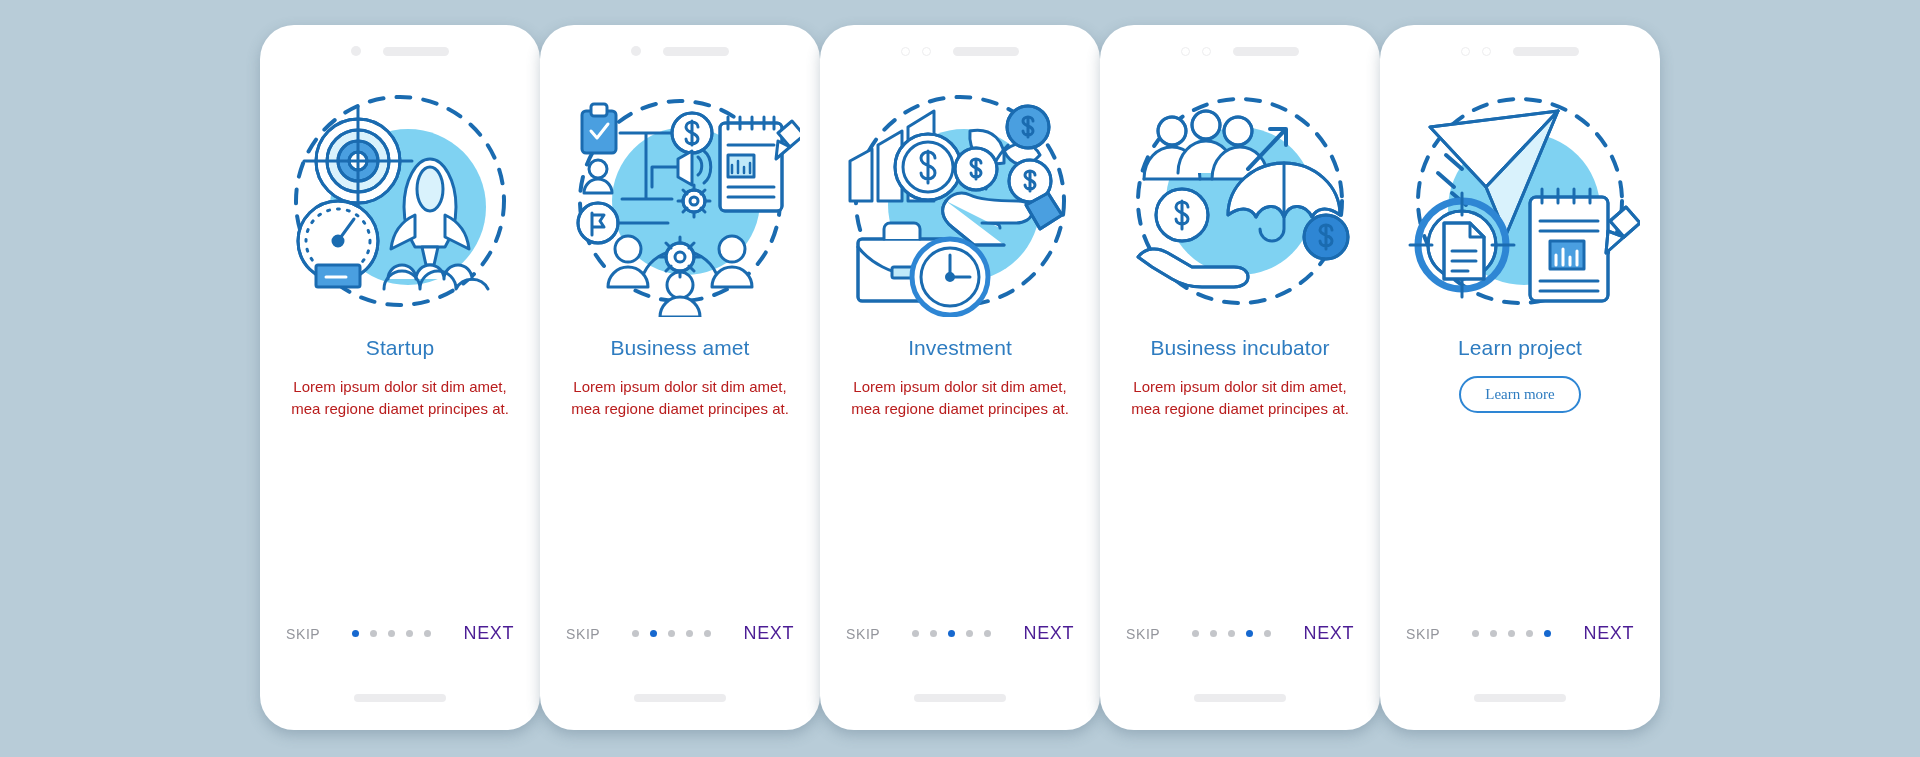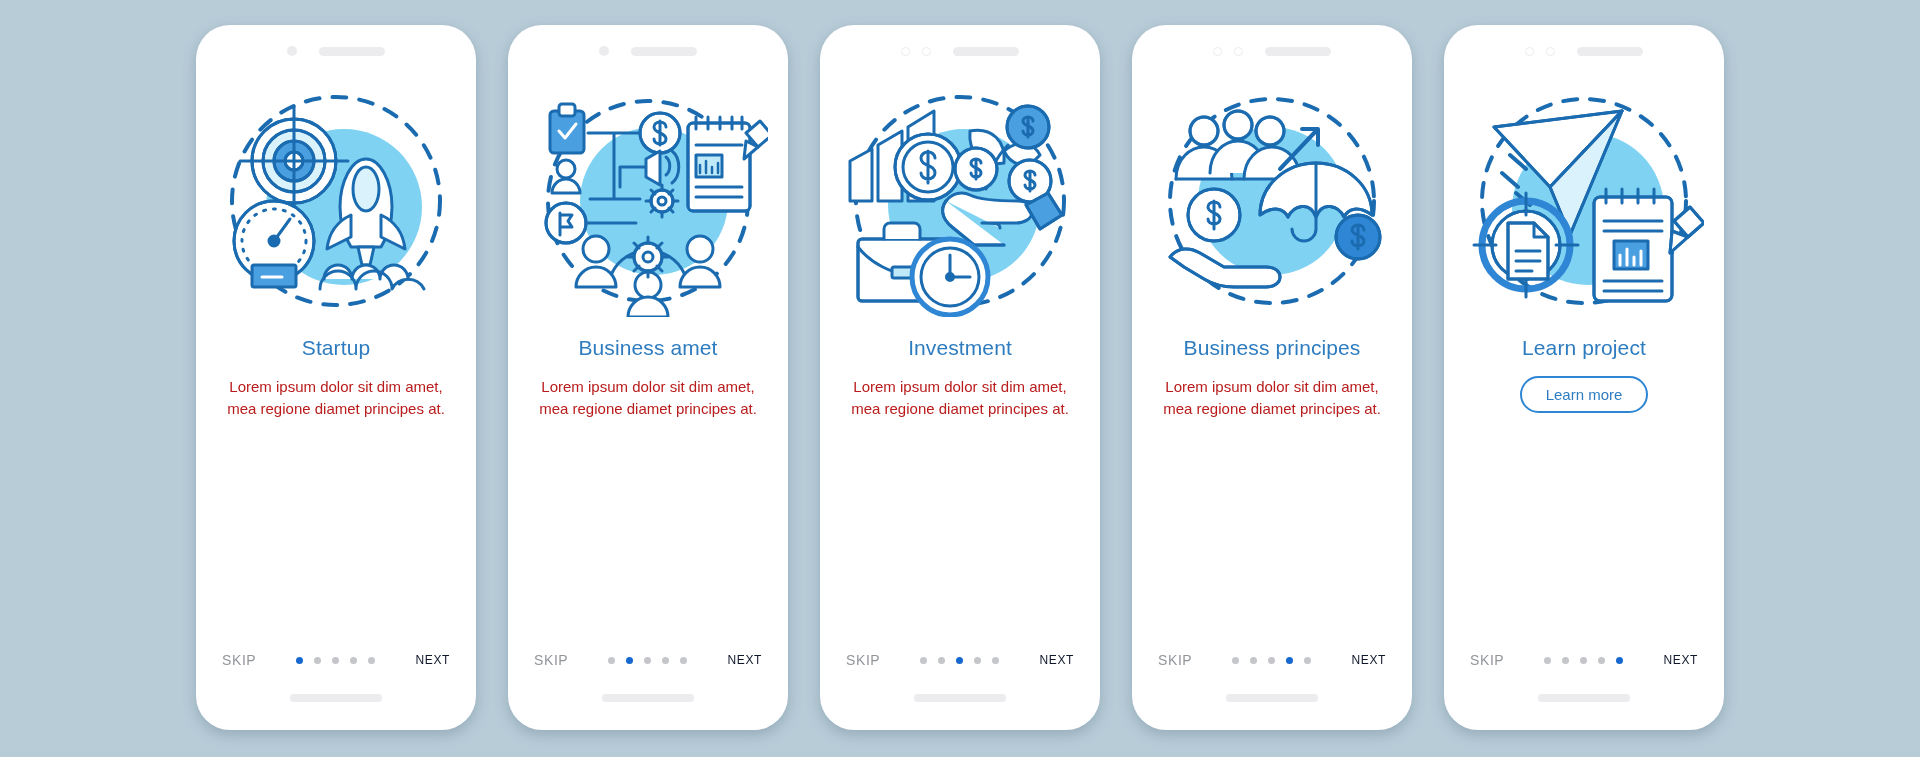--- a/index.html
+++ b/index.html
@@ -11,21 +11,20 @@
     height: 757px;
     background: #b8ccd8;
     font-family: "Liberation Sans", sans-serif;
     overflow: hidden;
   }
 
   .screens {
     display: flex;
     justify-content: center;
     align-items: flex-start;
-    gap: 32px;
     padding-top: 25px;
   }
 
   .phone {
     position: relative;
     width: 280px;
     height: 705px;
     background: #ffffff;
     border-radius: 34px;
     box-shadow: 0 5px 14px rgba(70,95,115,0.30);
@@ -102,44 +101,44 @@
   .learn-more {
     margin-top: 14px;
     display: inline-block;
     padding: 8px 24px;
     border: 2px solid #2e86d4;
     border-radius: 20px;
     color: #2e7cc0;
     font-size: 15px;
     background: transparent;
     cursor: pointer;
-    font-family: Liberation Sans, sans-serif;
+    font-family: Liberation Serif, serif;
   }
 
   
   .nav {
     position: absolute;
-    bottom: 62px;
+    bottom: 86px;
     left: 0;
     width: 100%;
     display: flex;
     align-items: center;
     justify-content: space-between;
     padding: 0 26px;
     box-sizing: border-box;
   }
   .skip {
     font-size: 14px;
     color: #93959c;
     letter-spacing: .6px;
     cursor: pointer;
   }
   .next {
-    font-size: 12px;
-    color: #0f172a;
+    font-size: 18px;
+    color: #4c1d95;
     letter-spacing: .6px;
     cursor: pointer;
   }
   .dots {
     display: flex;
     gap: 11px;
     align-items: center;
   }
   .dot {
     width: 7px;
@@ -407,21 +406,21 @@
 
       <circle cx="206" cy="148" r="22" fill="#2e86d4"></circle>
       <circle cx="206" cy="148" r="22"></circle>
       <path d="M206 136v24M212 141a6 5 0 00-12 0c0 6 12 4 12 11a6 5 0 01-12 0"></path>
 
       <path d="M18 168c8-10 20-10 30-4l24 14h42c10 0 14 5 14 10 0 6-6 10-14 10H82c-10 0-20-2-30-8l-20-12z" fill="#ffffff"></path>
       <path d="M18 168c8-10 20-10 30-4l24 14h42c10 0 14 5 14 10 0 6-6 10-14 10H82c-10 0-20-2-30-8l-20-12z"></path>
     </g>
   </svg>
       </div>
-      <div class="title">Business principes</div>
+      <div class="title">Business incubator</div>
       <div class="body">Lorem ipsum dolor sit dim amet, mea regione diamet principes at.</div>
       <div class="nav">
         <span class="skip">SKIP</span>
         <div class="dots">
           <span class="dot"></span>
           <span class="dot"></span>
           <span class="dot"></span>
           <span class="dot active"></span>
           <span class="dot"></span>
         </div>

